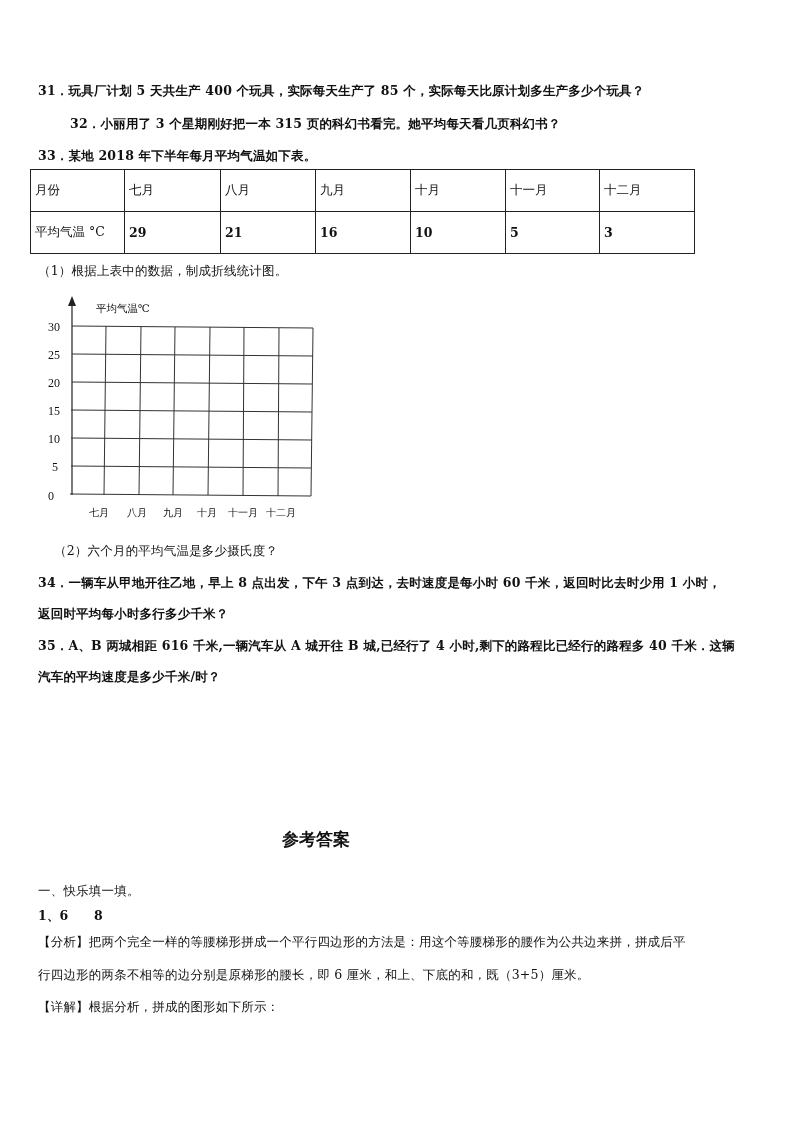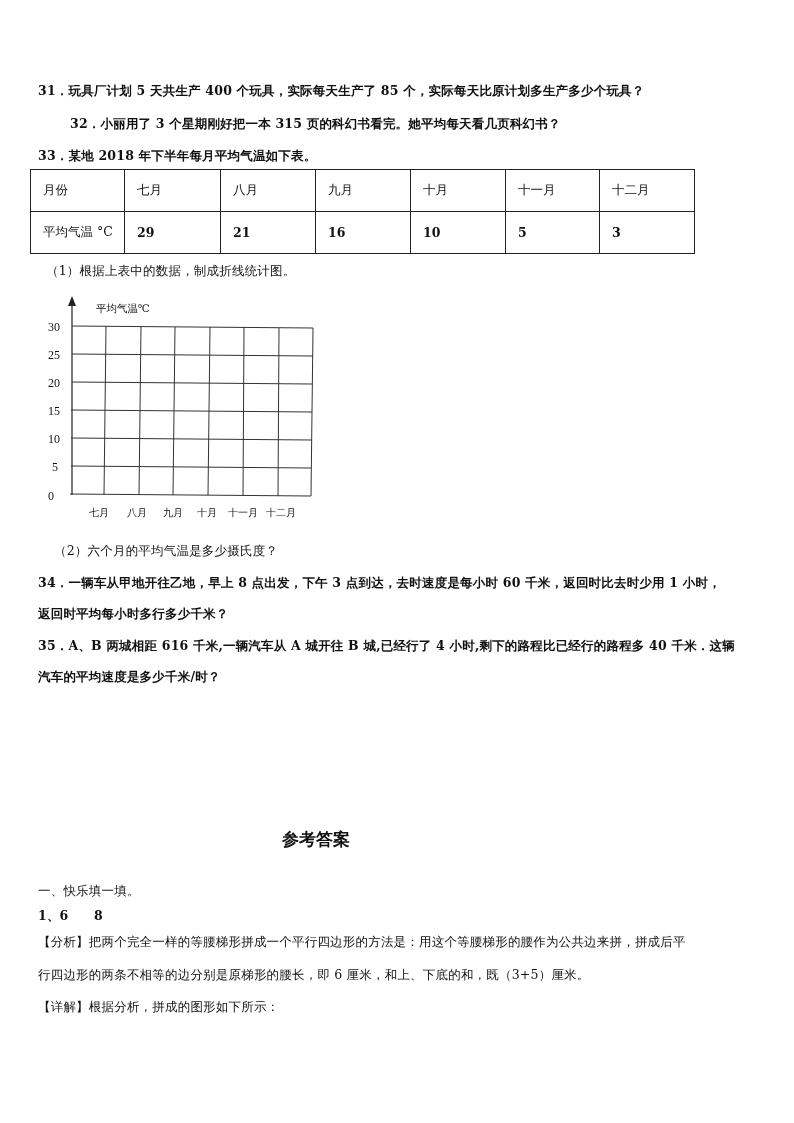--- a/index.html
+++ b/index.html
@@ -1,21 +1,21 @@
 <!DOCTYPE html>
 <html><head>
 <meta charset="utf-8">
 <style>
   * { margin:0; padding:0; box-sizing:border-box; }
   body { width:794px; height:1123px; background:#ffffff; position:relative; overflow:hidden;
          font-family:"DejaVu Serif","Liberation Serif",serif; color:#111; }
   .line { position:absolute; left:38px; font-size:12.5px; font-weight:bold; white-space:nowrap; letter-spacing:0.2px; }
   .plain { font-weight:normal; }
   table.temp { position:absolute; left:30px; top:169px; border-collapse:collapse; }
-  table.temp td { border:1px solid #222; height:42px; font-size:12.5px; padding-left:12px; vertical-align:middle; }
+  table.temp td { border:1px solid #222; height:42px; font-size:12.5px; padding-left:4px; vertical-align:middle; }
   table.temp td.num { font-weight:bold; }
   .chart { position:absolute; left:30px; top:290px; width:300px; height:240px; }
   .ytick { position:absolute; font-size:12px; font-family:"Liberation Serif",serif; }
   .xtick { position:absolute; font-size:10px; top:216px; }
   .ylabel { position:absolute; left:66px; top:12px; font-size:10.5px;text-align:right; }
   .title { position:absolute; left:0; width:632px; top:828px; text-align:center; font-size:17px; font-weight:bold; }
 </style>
 </head>
 <body>
 
@@ -39,21 +39,21 @@
     <td class="num">29</td>
     <td class="num">21</td>
     <td class="num">16</td>
     <td class="num">10</td>
     <td class="num">5</td>
     <td class="num">3</td>
   </tr>
 </tbody>
   </table>
 
-<div class="line plain" style="top:263px;margin-left:8px;">（1）根据上表中的数据，制成折线统计图。</div>
+<div class="line plain" style="top:263px;">（1）根据上表中的数据，制成折线统计图。</div>
 
 <div class="chart">
   <svg width="300" height="240" style="position:absolute;left:0;top:0;">
     <line x1="42" y1="10" x2="42" y2="205" stroke="#222" stroke-width="1.2"></line>
     <polygon points="38,16 46,16 42,6" fill="#222"></polygon>
     <g stroke="#333" stroke-width="1">
       <line x1="42" y1="36" x2="283" y2="38"></line>
       <line x1="42" y1="64" x2="283" y2="66"></line>
       <line x1="42" y1="92" x2="282" y2="94"></line>
       <line x1="41" y1="120" x2="282" y2="122"></line>

